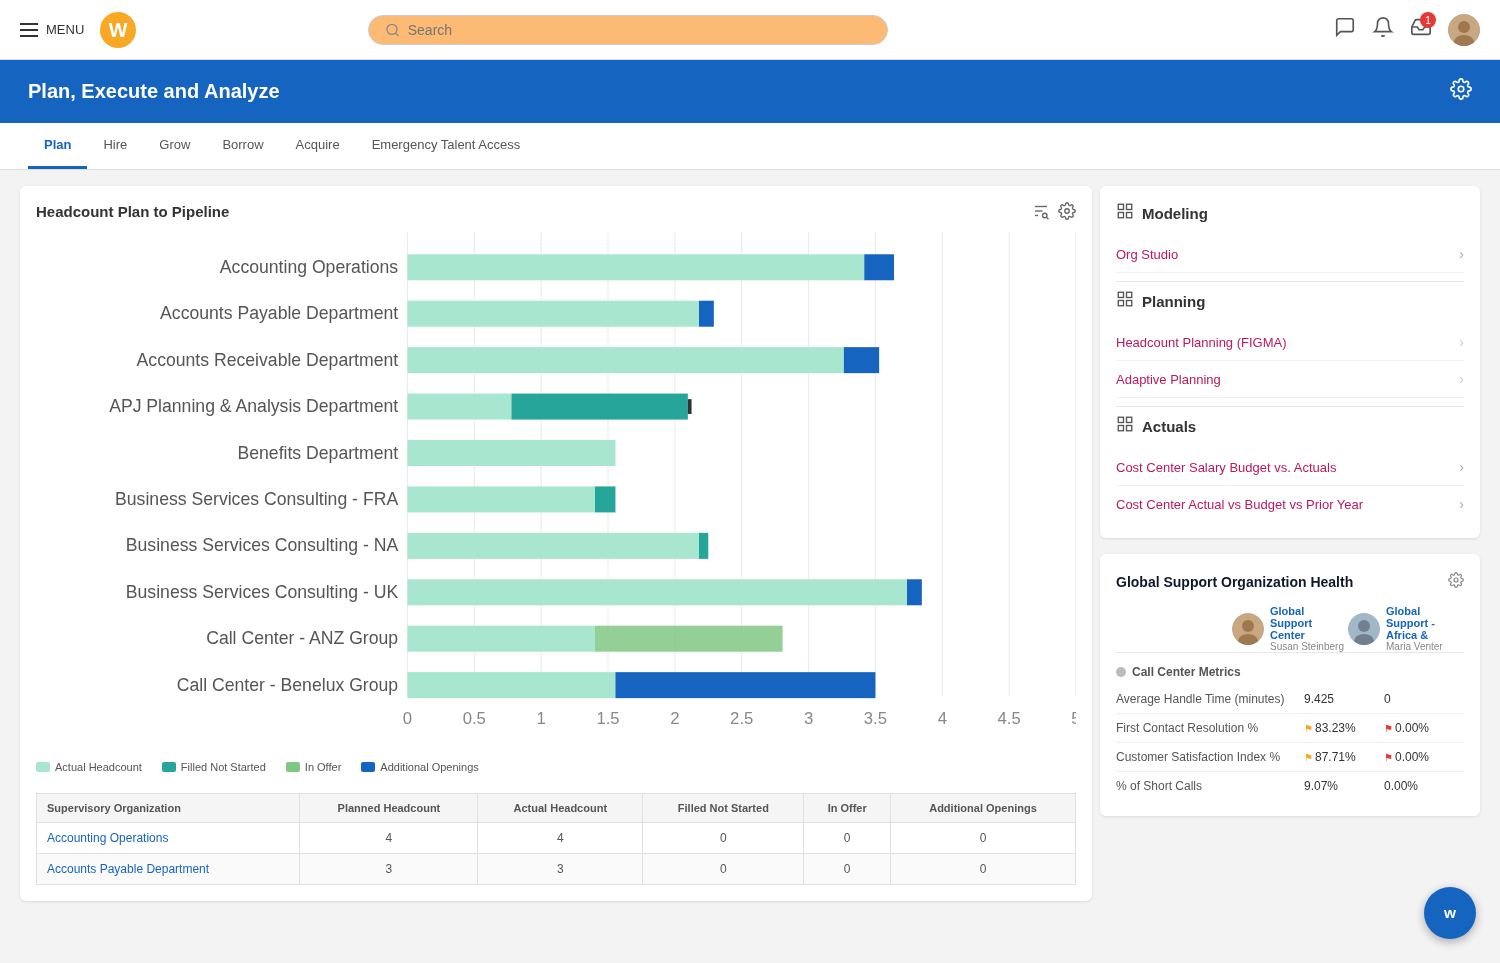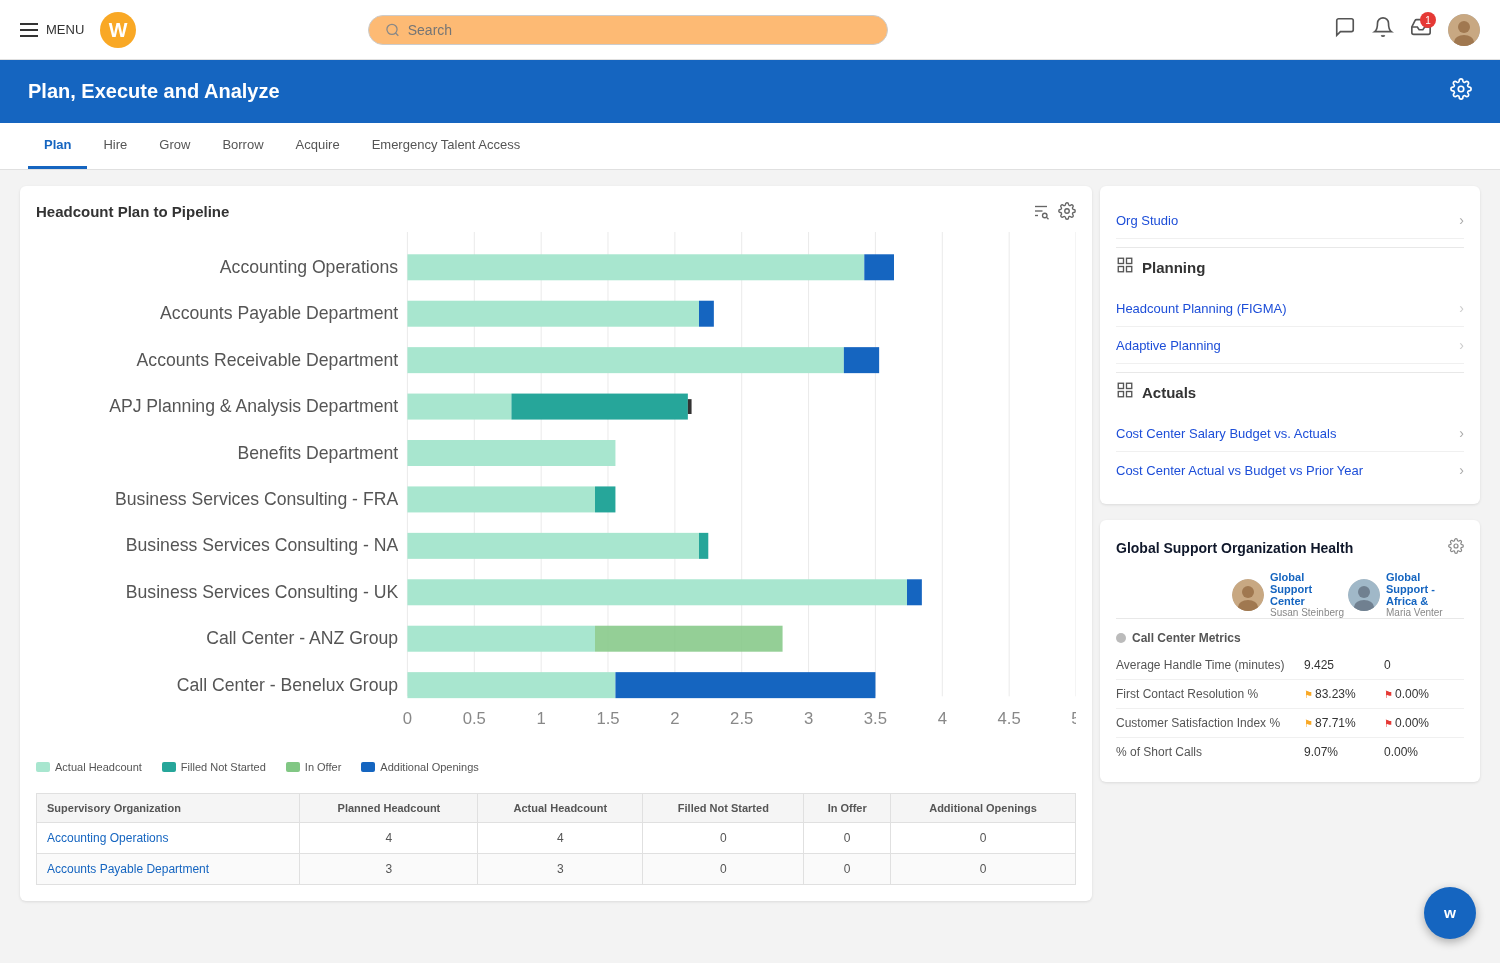--- a/index.html
+++ b/index.html
@@ -64,21 +64,21 @@
     .data-table td.left { text-align: left; }
     .data-table td a { color: #1565c0; text-decoration: none; }
     .data-table tr:nth-child(even) { background: #fafafa; }
 
     
     .section-header { display: flex; align-items: center; gap: 8px; margin-bottom: 12px; }
     .section-icon { color: #555; font-size: 16px; }
     .section-title { font-size: 15px; font-weight: 600; color: #333; }
     .section-item { display: flex; align-items: center; justify-content: space-between; padding: 10px 0; border-bottom: 1px solid #f0f0f0; cursor: pointer; }
     .section-item:last-child { border-bottom: none; }
-    .section-item-label { font-size: 13px; color: #1d4ed8; }
+    .section-item-label { font-size: 13px; color: #be185d; }
     .section-item-arrow { color: #aaa; font-size: 14px; }
     .section-item-arrow.disabled { color: #ccc; }
     .divider { border: none; border-top: 1px solid #e8e8e8; margin: 8px 0; }
 
     
     .gso-header { display: flex; justify-content: space-between; align-items: center; margin-bottom: 12px; }
     .gso-title { font-size: 14px; font-weight: 600; color: #0f172a; }
     .person-avatar { width: 32px; height: 32px; border-radius: 50%; background: #ddd; overflow: hidden; flex-shrink: 0; }
     .person-info { font-size: 11px; }
     .person-name { color: #1565c0; font-weight: 600; font-size: 11px; }
@@ -329,20 +329,31 @@
         </table>
       </div>
     </div>
 
   </div>
 
   <div class="right-col">
 
     <div class="card">
 
+      <div class="section-header">
+        <span class="section-icon">
+          <svg width="18" height="18" viewBox="0 0 24 24" fill="none" stroke="#555" stroke-width="1.8">
+              <rect x="3" y="3" width="7" height="7"></rect>
+              <rect x="14" y="3" width="7" height="7"></rect>
+              <rect x="3" y="14" width="7" height="7"></rect>
+              <rect x="14" y="14" width="7" height="7"></rect>
+            </svg>
+        </span>
+        <span class="section-title">Modeling</span>
+      </div>
       <div class="section-item">
         <span class="section-item-label">Org Studio</span>
         <span class="section-item-arrow">›</span>
       </div>
 
       <hr class="divider">
 
       <div class="section-header">
         <span class="section-icon">
           <svg width="18" height="18" viewBox="0 0 24 24" fill="none" stroke="#555" stroke-width="1.8">

